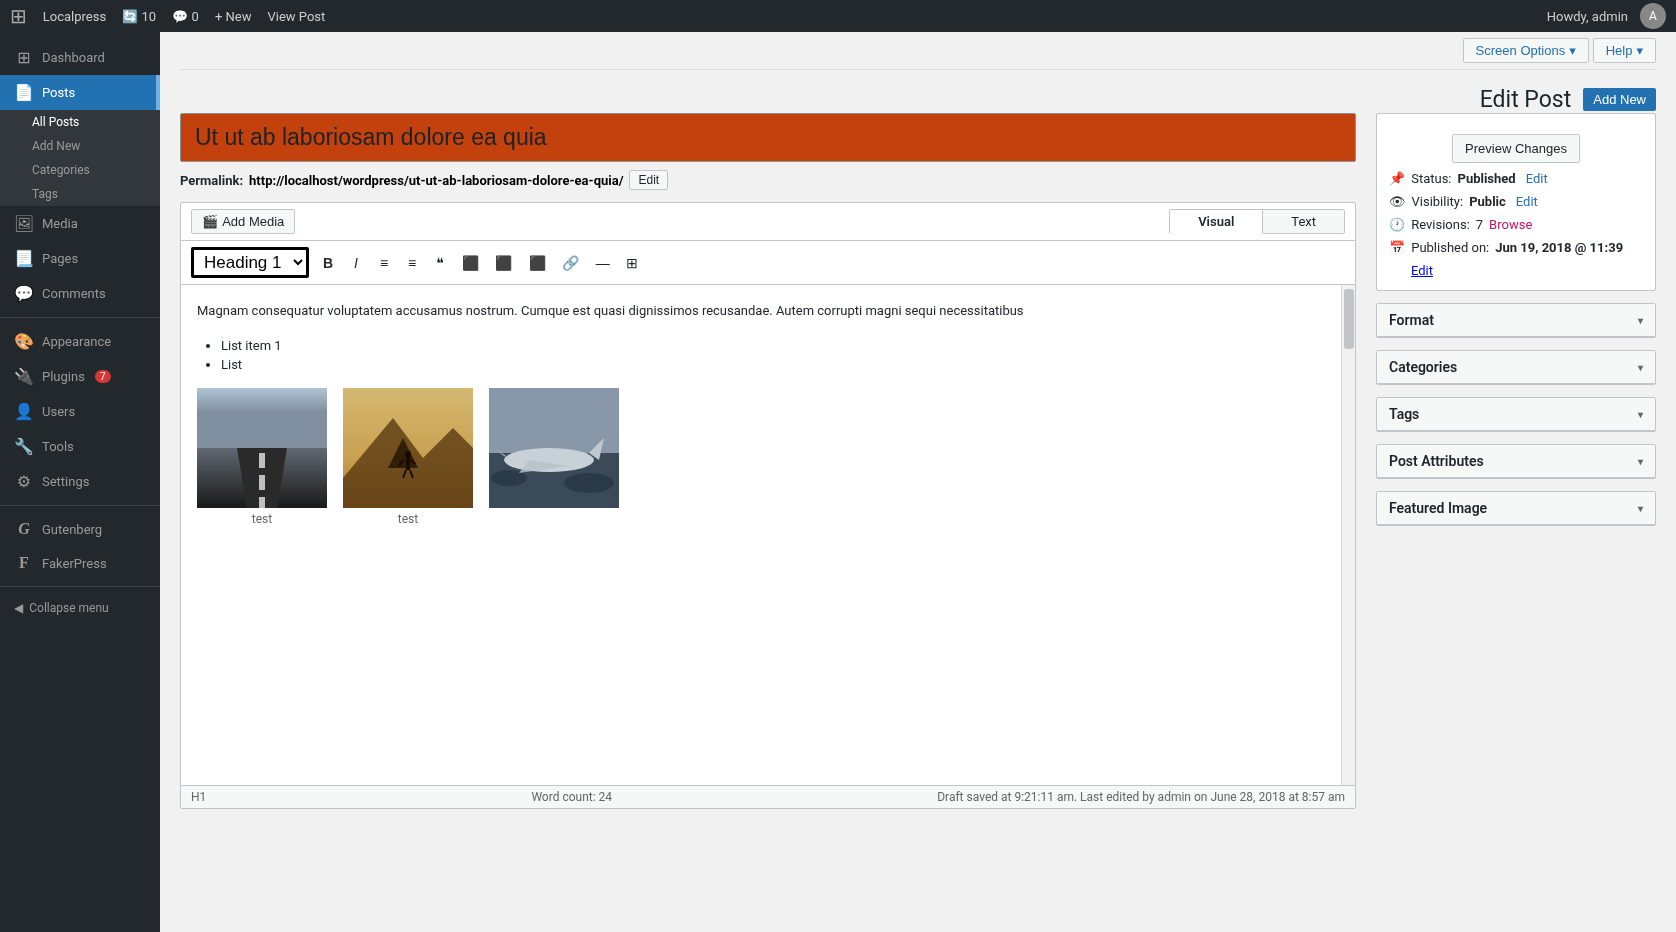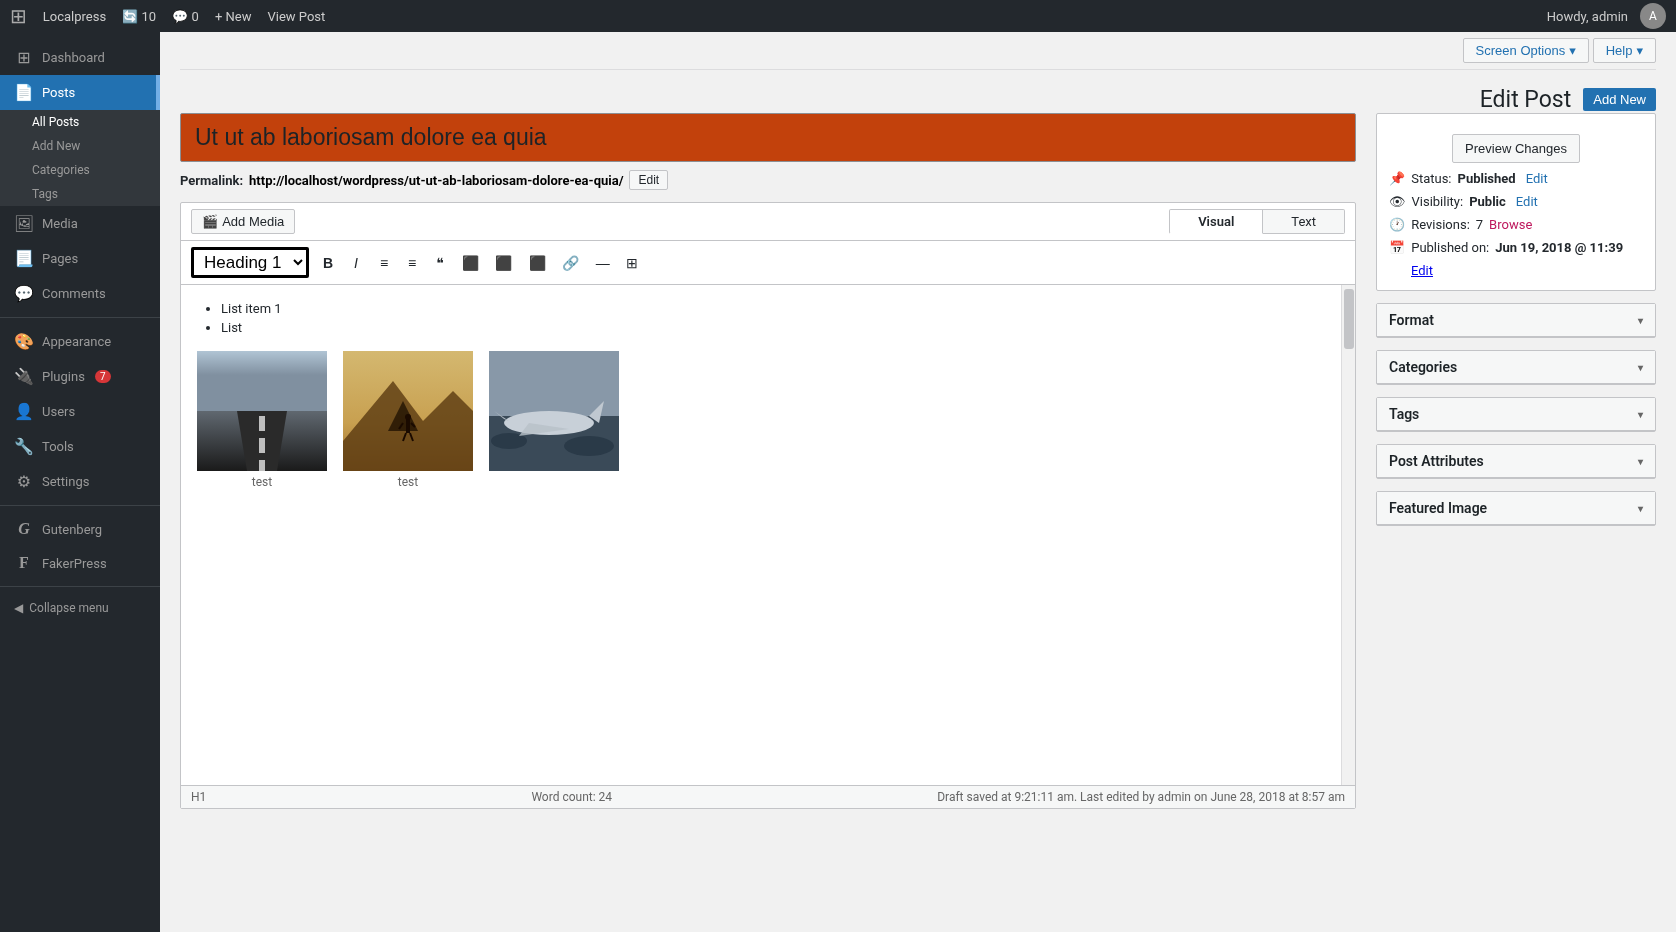--- a/index.html
+++ b/index.html
@@ -511,20 +511,21 @@
             <button class="toolbar-btn">⬛</button>
             <button class="toolbar-btn">⬛</button>
             <button class="toolbar-btn">⬛</button>
             <button class="toolbar-btn">🔗</button>
             <button class="toolbar-btn">—</button>
             <button class="toolbar-btn">⊞</button>
           </div>
 
           <div class="editor-scroll-area">
             <div class="editor-content">
+              <p>Magnam consequatur voluptatem accusamus nostrum. Cumque est quasi dignissimos recusandae. Autem corrupti magni sequi necessitatibus</p>
               <ul>
                 <li>List item 1</li>
                 <li>List</li>
               </ul>
               <div class="editor-images-grid">
                 <div class="editor-image-item">
                   <div class="editor-image-placeholder">
                     <svg width="130" height="120" viewBox="0 0 130 120">
                       <defs>
                         <linearGradient id="sky1" x1="0" y1="0" x2="0" y2="1">

